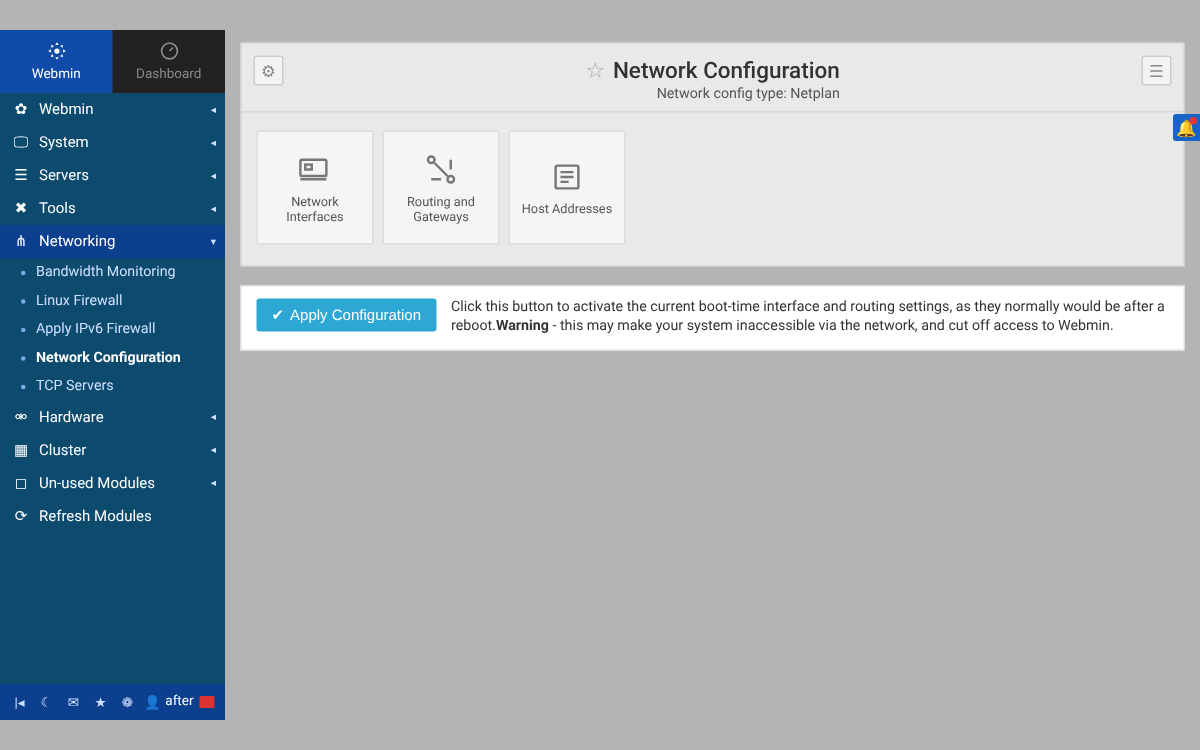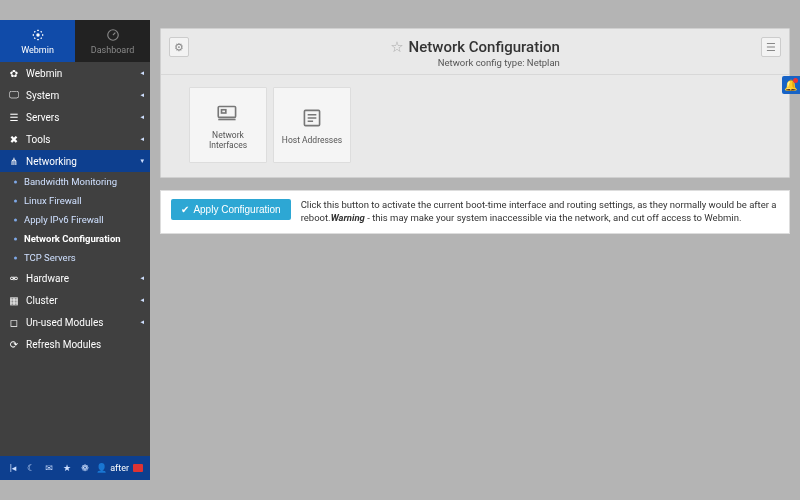--- a/index.html
+++ b/index.html
@@ -14,21 +14,21 @@
   .frame {
     position: absolute;
     top: 20px; left: 0;
     width: 800px; height: 460px;
     background: #b4b4b4;
     display: flex;
   }
   
   .sidebar {
     width: 150px;
-    background: #404040;
+    background: #0c4a6e;
     color: #fff;
     display: flex;
     flex-direction: column;
     font-size: 10px;
   }
   .tabs {
     display: flex;
     height: 42px;
     background: #222;
   }
@@ -190,21 +190,21 @@
   }
   .title-wrap .subtitle {
     font-size: 9.5px;
     color: #555;
     margin-top: 1px;
     text-align: right;
   }
   .cards {
     display: flex;
     gap: 6px;
-    padding: 12px 28px 14px;
+    padding: 12px 10px 14px;
   }
   .card {
     width: 78px;
     height: 76px;
     background: #f5f5f5;
     border: 1px solid #ddd;
     border-radius: 1px;
     display: flex;
     flex-direction: column;
     align-items: center;
@@ -245,21 +245,21 @@
     display: inline-flex;
     align-items: center;
     gap: 4px;
     white-space: nowrap;
   }
   .apply-text {
     font-size: 9.5px;
     color: #333;
     line-height: 1.35;
   }
-  .apply-text b { font-weight: bold; font-style: italic; }
+  .apply-text b { font-weight: bold; }
   
   .notif {
     position: absolute;
     right: 0;
     top: 56px;
     width: 18px; height: 18px;
     background: #1763c6;
     color: #fff;
     display: flex;
     align-items: center;
@@ -395,20 +395,30 @@
                 <rect x="3" y="6" width="16" height="10" rx="1"></rect>
                 <rect x="6" y="9" width="4" height="3"></rect>
                 <path d="M3 18h16"></path>
               </svg>
           </span>
           <span class="card-label">Network Interfaces</span>
         </div>
         <div class="card">
           <span class="card-icon">
             <svg viewBox="0 0 24 24" fill="none" stroke="currentColor" stroke-width="1.5">
+                <circle cx="6" cy="6" r="2"></circle>
+                <circle cx="18" cy="18" r="2"></circle>
+                <path d="M8 8l8 8M6 18h6M18 6v6"></path>
+              </svg>
+          </span>
+          <span class="card-label">Routing and Gateways</span>
+        </div>
+        <div class="card">
+          <span class="card-icon">
+            <svg viewBox="0 0 24 24" fill="none" stroke="currentColor" stroke-width="1.5">
                 <rect x="5" y="5" width="14" height="14" rx="1"></rect>
                 <path d="M8 9h8M8 12h8M8 15h5"></path>
               </svg>
           </span>
           <span class="card-label">Host Addresses</span>
         </div>
       </div>
     </div>
 
     <div class="apply-panel">

